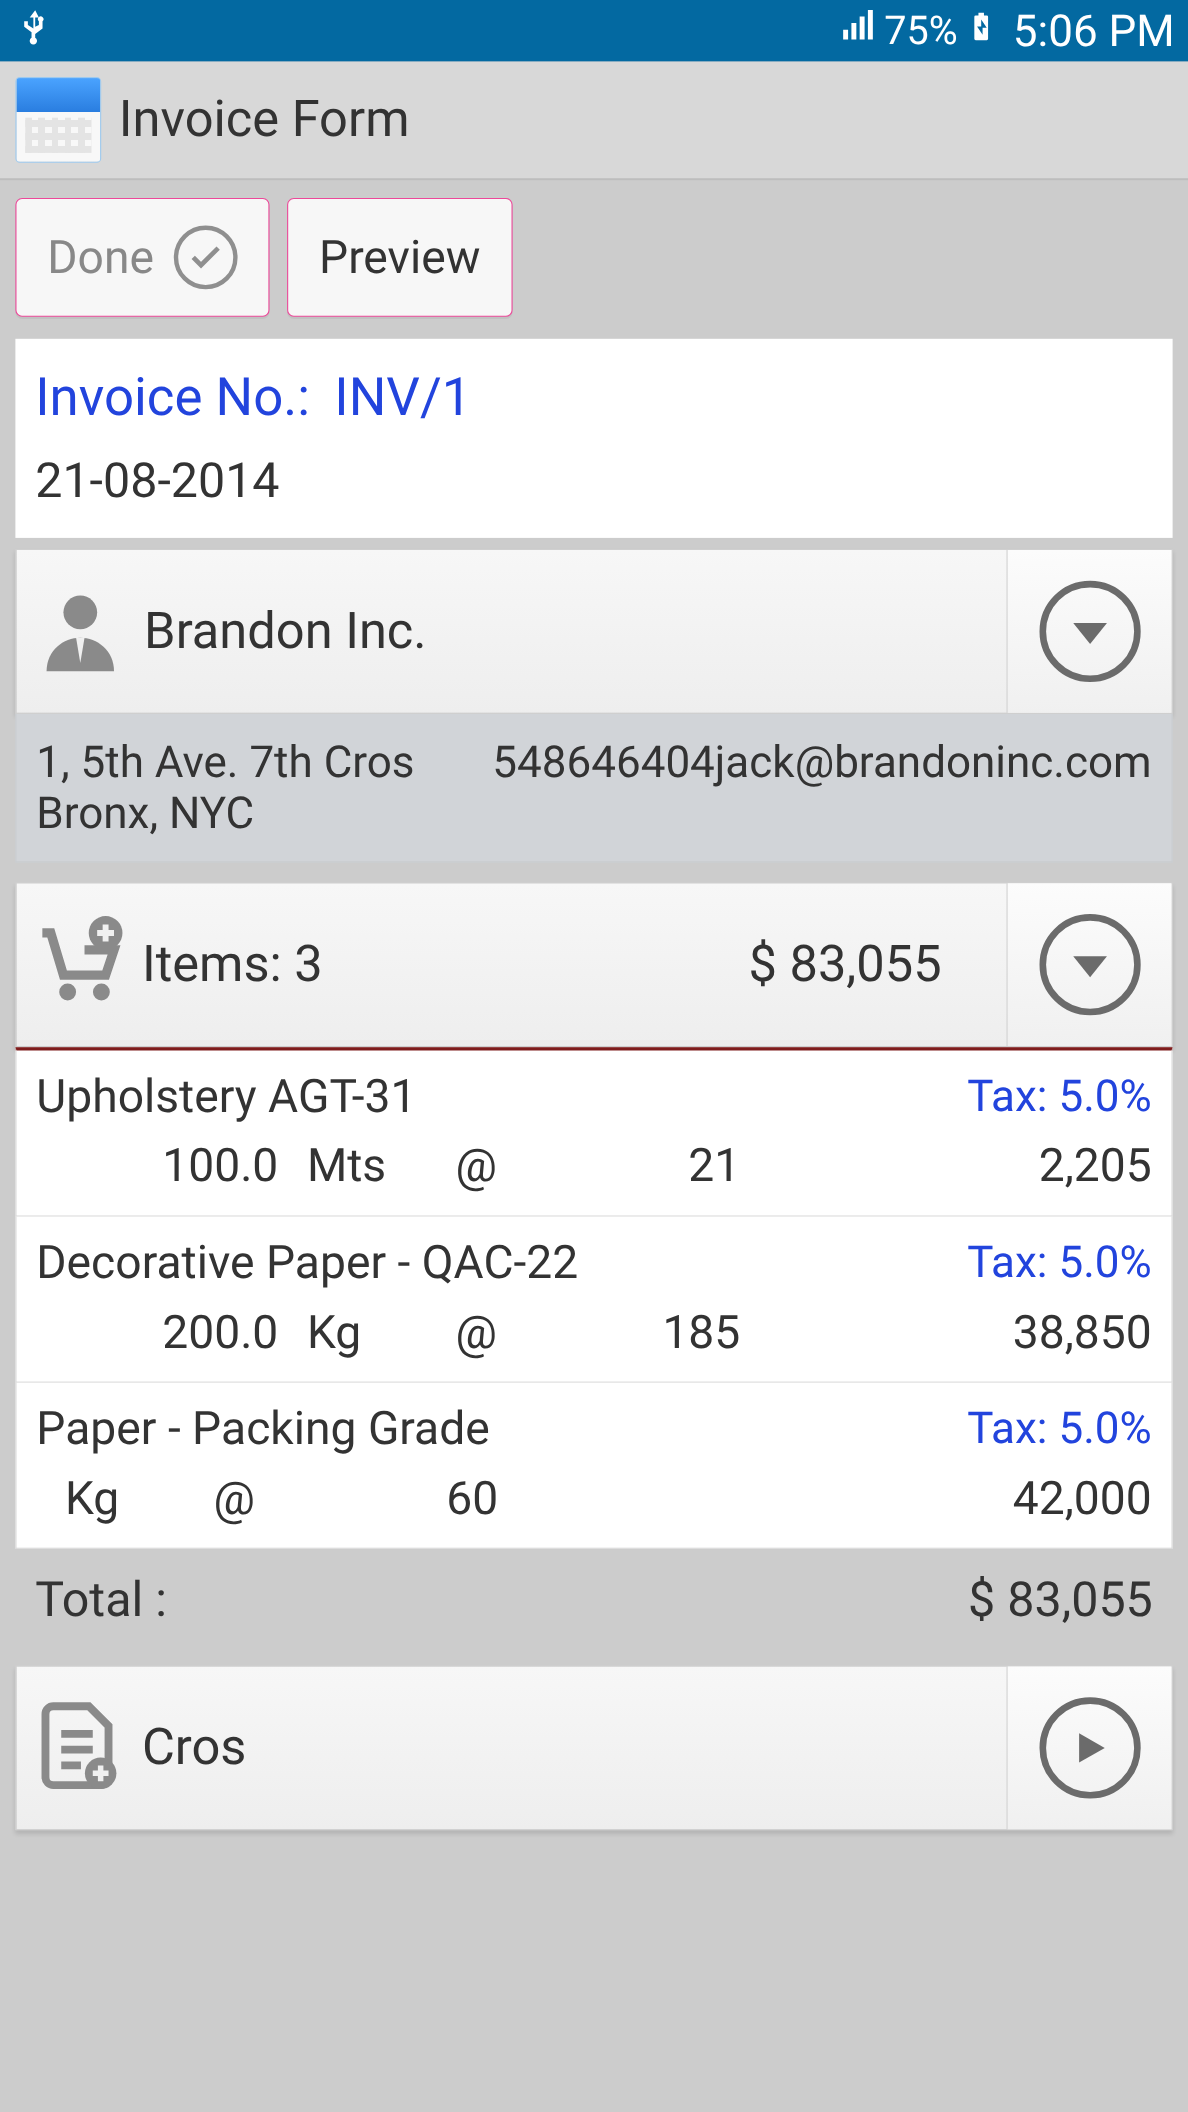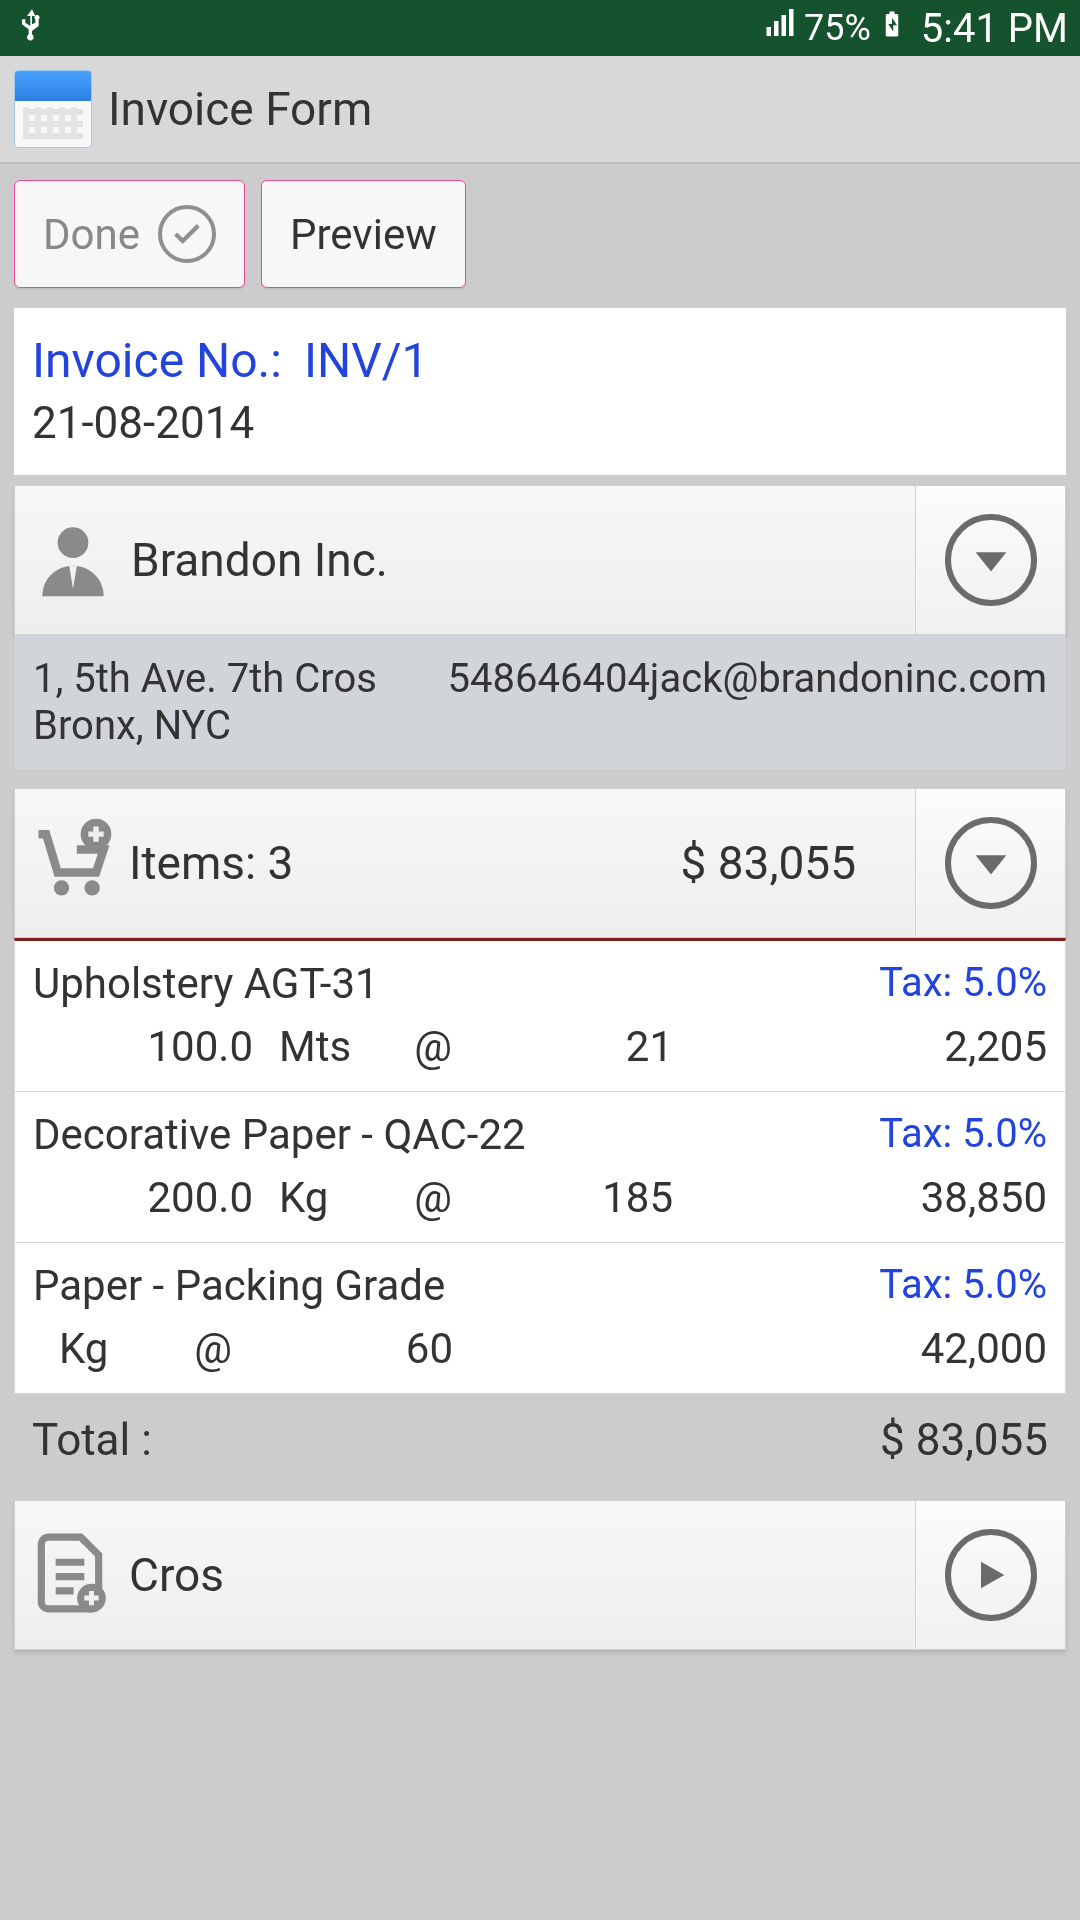--- a/index.html
+++ b/index.html
@@ -7,21 +7,21 @@
     width: 1080px;
     height: 1920px;
     background: #cccccc;
     font-family: -apple-system, "Segoe UI", Roboto, Arial, sans-serif;
     overflow: hidden;
   }
 
   
   .status-bar {
     height: 56px;
-    background: #14532d;
+    background: #0369a1;
     display: flex;
     align-items: center;
     justify-content: space-between;
     padding: 0 12px;
     color: #fff;
   }
   .status-left { display: flex; align-items: center; gap: 10px; }
   .status-right { display: flex; align-items: center; gap: 6px; font-size: 36px; font-weight: 400; }
   .status-right .time { margin-left: 8px; font-size: 40px; }
 
@@ -71,21 +71,21 @@
     width: 58px; height: 58px; border: 4px solid #8f8f8f; border-radius: 50%;
     display:flex; align-items:center; justify-content:center; margin-left:18px;
   }
 
   
   .invoice-card {
     background: #fff;
     padding: 24px 18px 26px 18px;
     margin-bottom: 10px;
   }
-  .inv-row1 { display:flex; align-items: baseline; gap: 22px; font-size: 48px; color:#2244dd; margin-bottom: 8px; }
+  .inv-row1 { display:flex; align-items: baseline; gap: 22px; font-size: 48px; color:#2244dd; margin-bottom: 22px; }
   .inv-date { font-size: 44px; color:#333; }
 
   
   .panel-header {
     display:flex; align-items:center;
     background: linear-gradient(#f7f7f7,#eeeeee);
     border: 1px solid #cfcfcf;
     height: 150px;
     box-shadow: 0 3px 4px rgba(0,0,0,0.12);
     gap: 33px;
@@ -151,21 +151,21 @@
       <svg width="36" height="36" viewBox="0 0 24 24" fill="#fff">
           <path d="M3 20h3v-6H3v6zm5 0h3V10H8v10zm5 0h3V6h-3v14zm5 0h3V2h-3v18z"></path>
         </svg>
     </span>
     <span>75%</span>
     <span>
       <svg width="30" height="42" viewBox="0 0 24 24" fill="#fff">
           <path d="M16 4h-2V2h-4v2H8a1 1 0 0 0-1 1v16a1 1 0 0 0 1 1h8a1 1 0 0 0 1-1V5a1 1 0 0 0-1-1zm-3 14l-4-6h3V7l4 6h-3v5z"></path>
         </svg>
     </span>
-    <span class="time">5:41 PM</span>
+    <span class="time">5:06 PM</span>
   </div>
 </div>
 
 <div class="app-bar">
   <div class="app-icon"></div>
   <div class="app-title">Invoice Form</div>
 </div>
 
 <div class="content">
 

